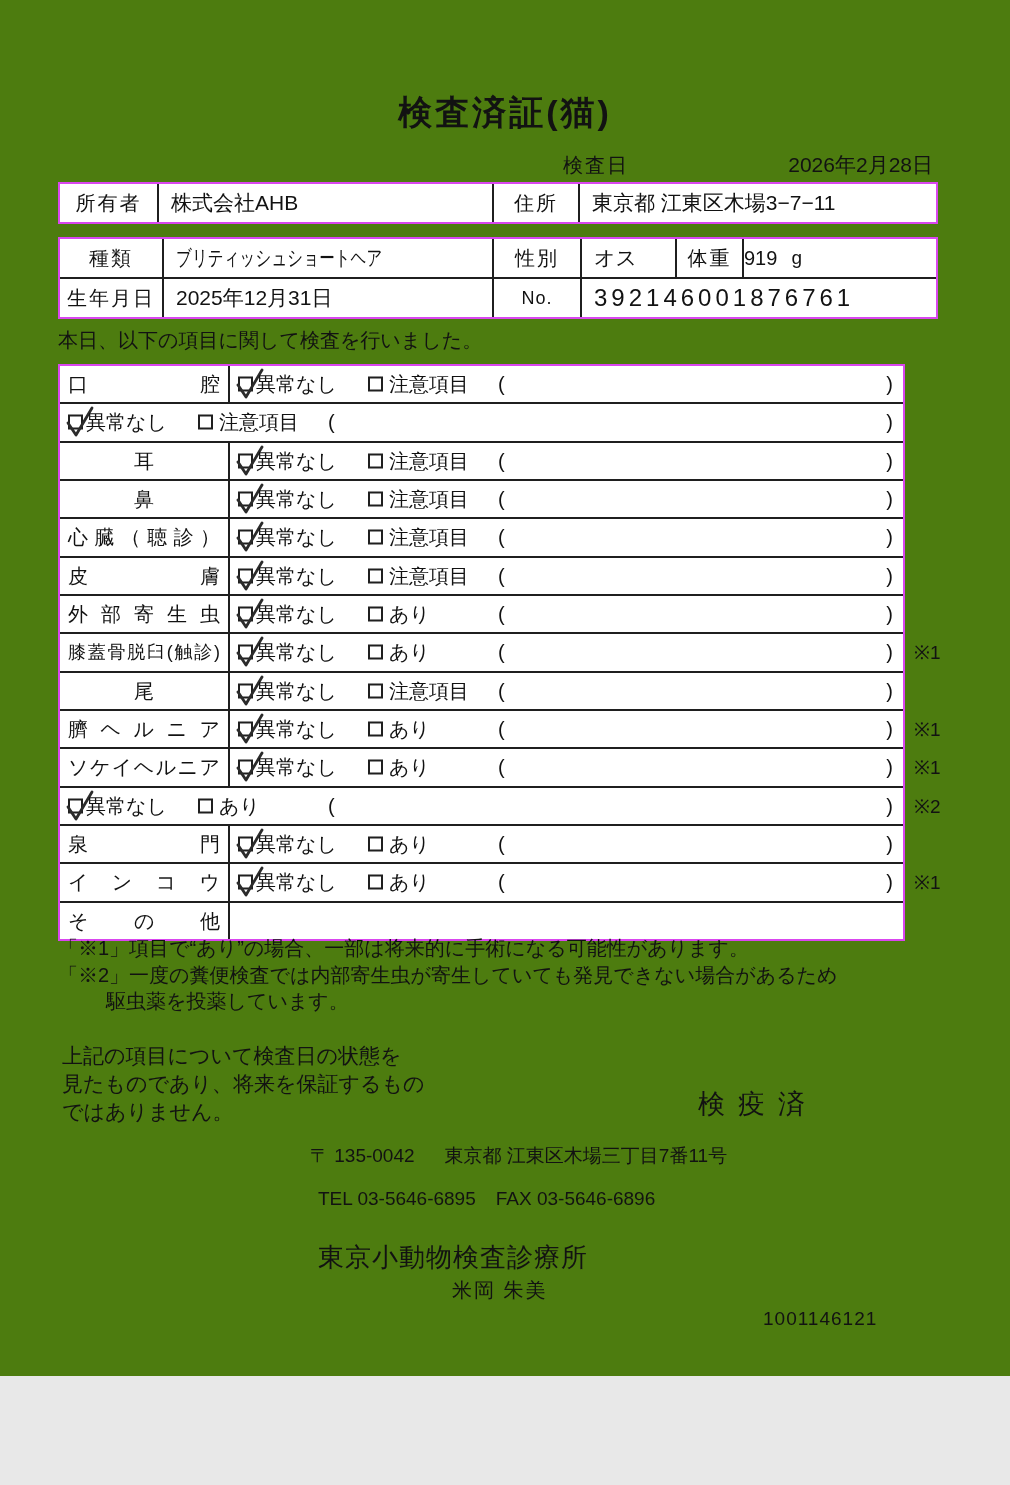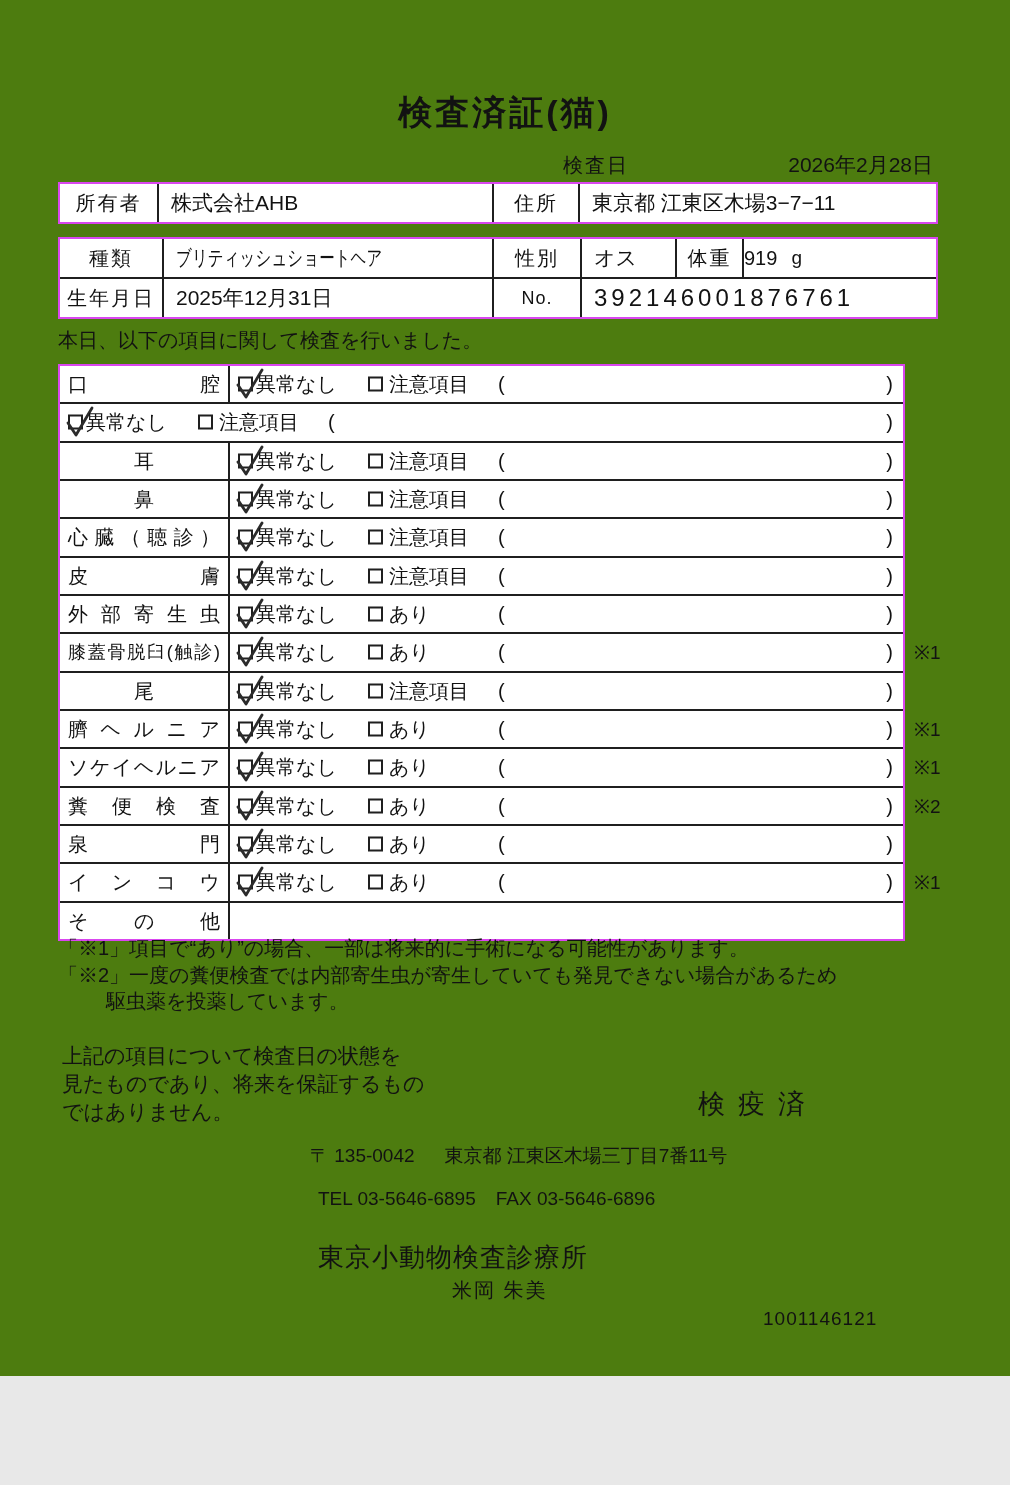--- a/index.html
+++ b/index.html
@@ -281,21 +281,20 @@
         <span class="ot o1">異常なし</span>
         <span class="box b2"></span>
         <span class="ot o2">あり</span>
         <span class="ot po">(</span>
         <span class="ot pc">)</span>
       </div>
       <span class="note">※1</span>
     </div>
 
     <div class="cr">
-      <div class="cl">糞便検査</div>
       <div class="cc">
         <span class="box b1"></span>
         <svg class="tick" viewBox="0 0 32 36">
             <path d="M5 19 L13 31 L29 4" fill="none" stroke="#2b2b2b" stroke-width="2.8" stroke-linecap="round" stroke-linejoin="round"></path>
           </svg>
         <span class="ot o1">異常なし</span>
         <span class="box b2"></span>
         <span class="ot o2">あり</span>
         <span class="ot po">(</span>
         <span class="ot pc">)</span>

